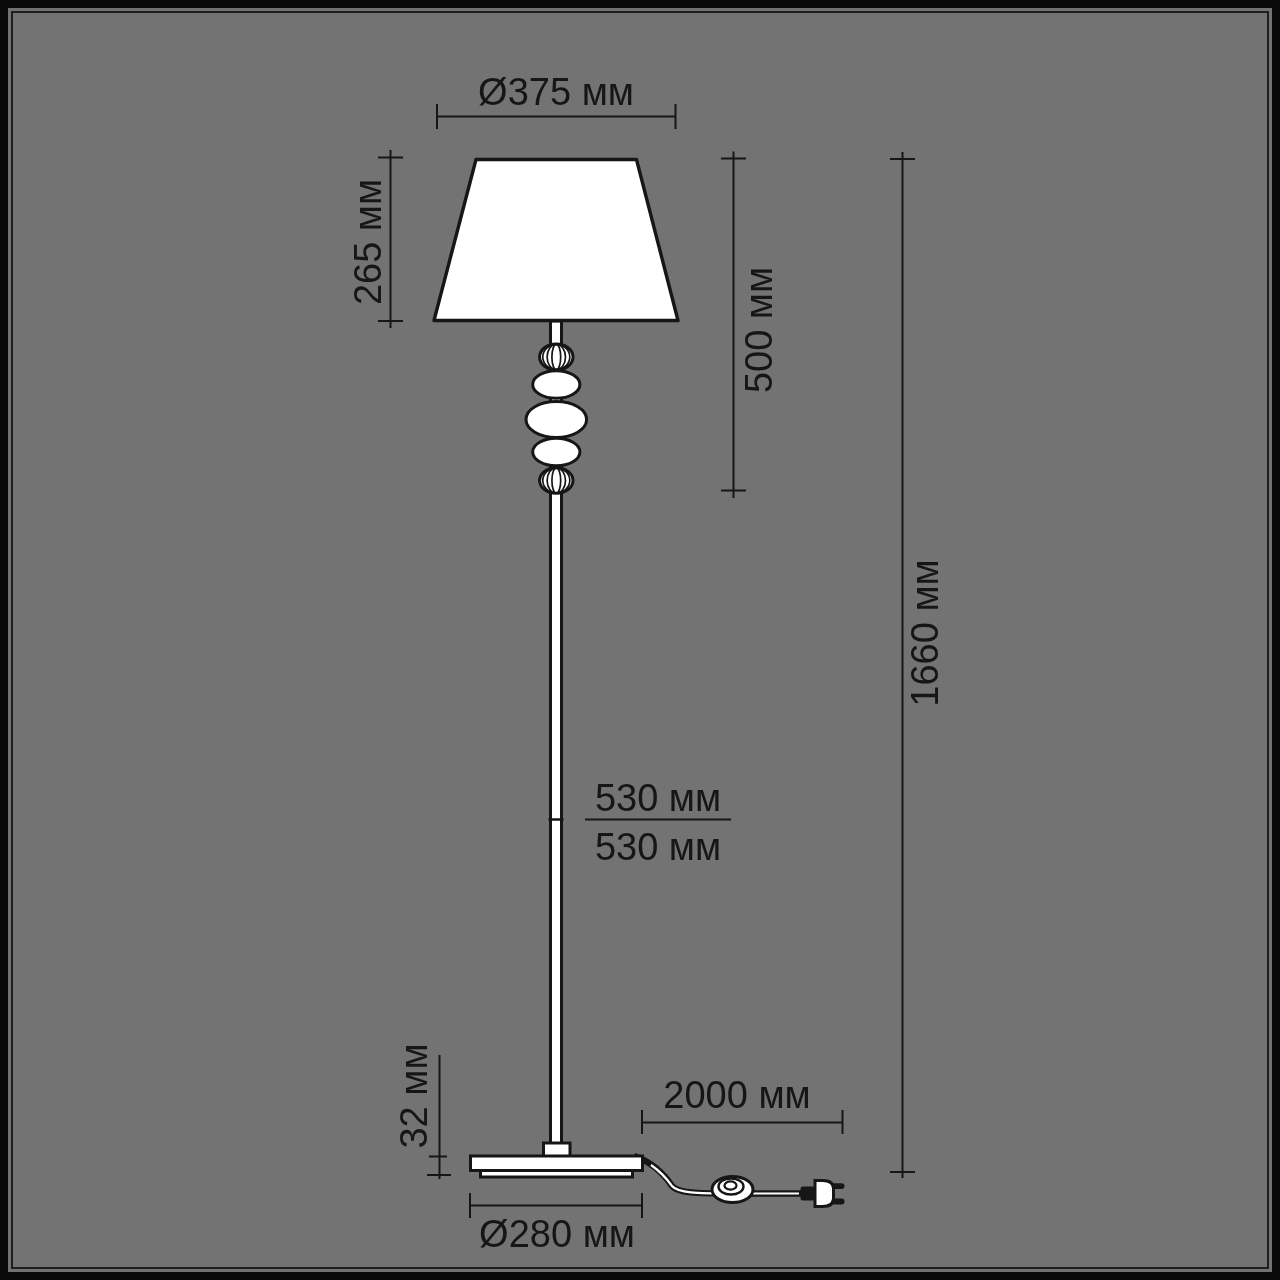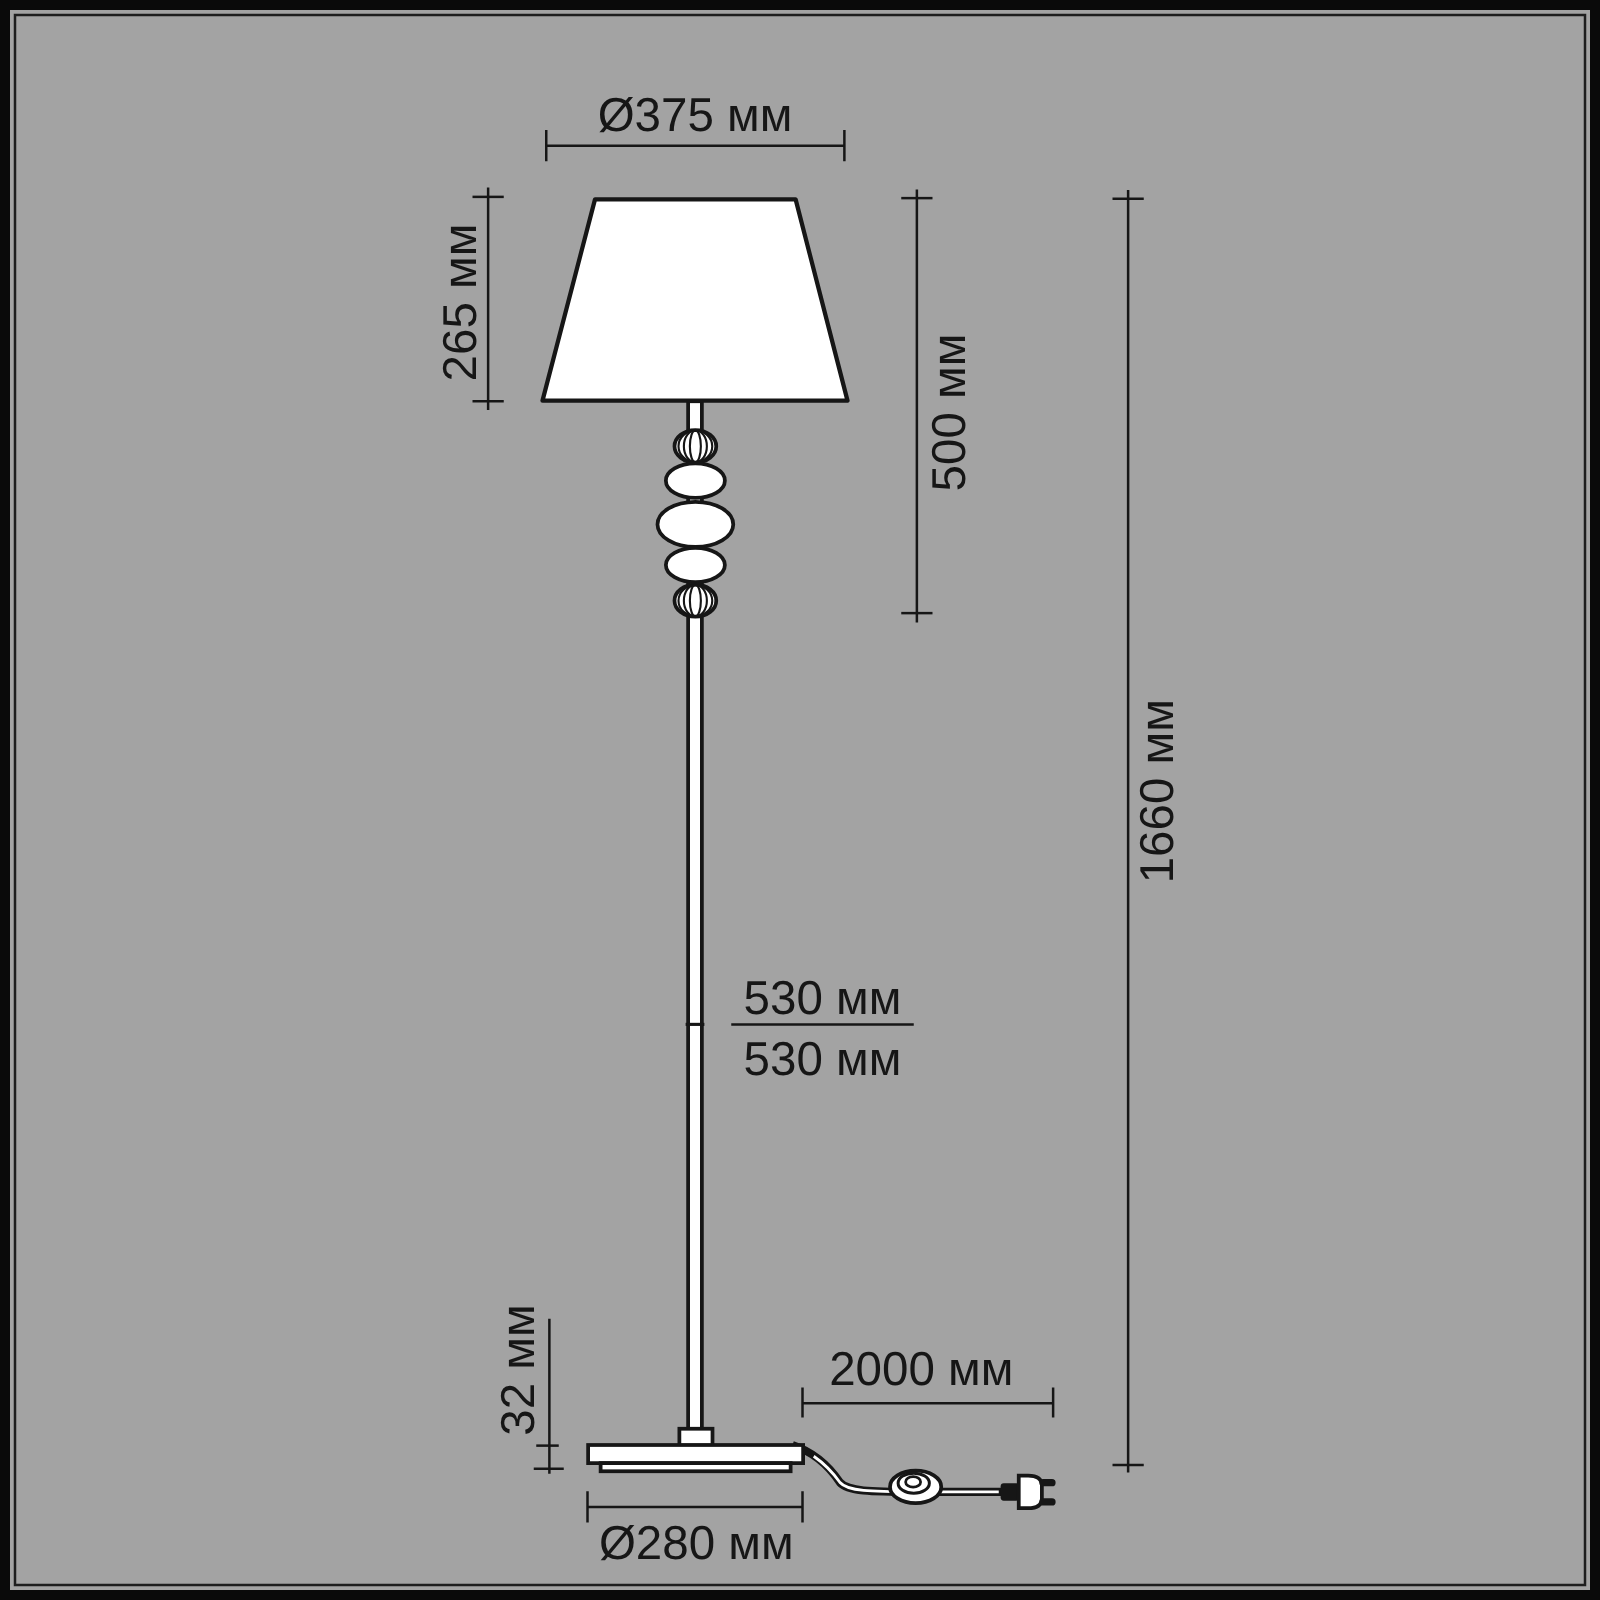--- a/index.html
+++ b/index.html
@@ -7,21 +7,21 @@
     padding: 0;
     width: 1280px;
     height: 1280px;
     background: #ffffff;
     font-family: "Liberation Sans", sans-serif;
   }
   .stage {
     position: relative;
     width: 1280px;
     height: 1280px;
-    background: #a3a3a3;
+    background: #737373;
     overflow: hidden;
   }
   .frame-outer {
     position: absolute;
     inset: 0;
     border: 8px solid #0a0a0a;
     pointer-events: none;
     z-index: 3;
   }
   .frame-inner {

